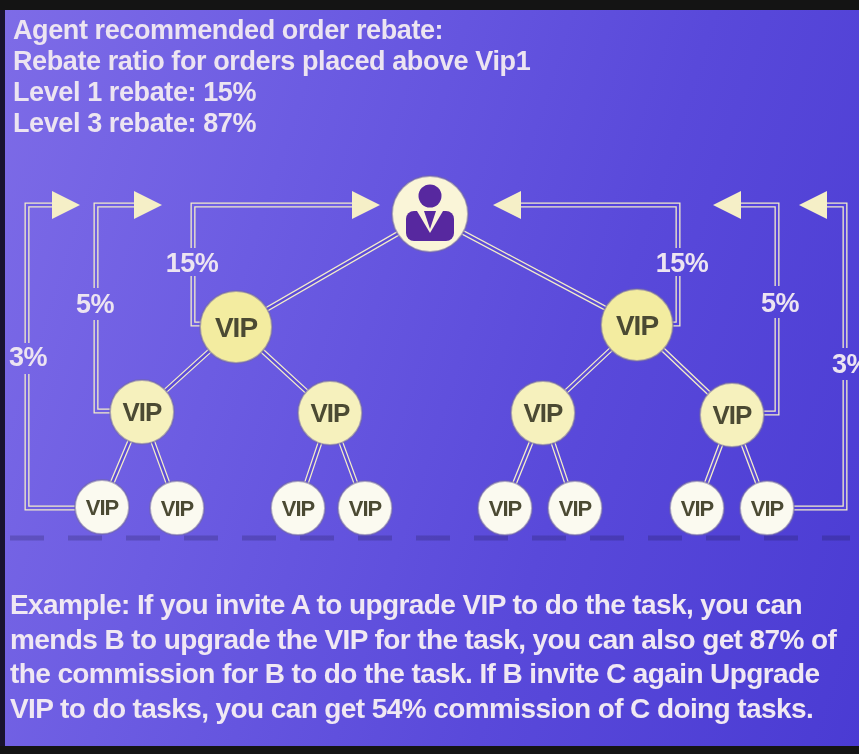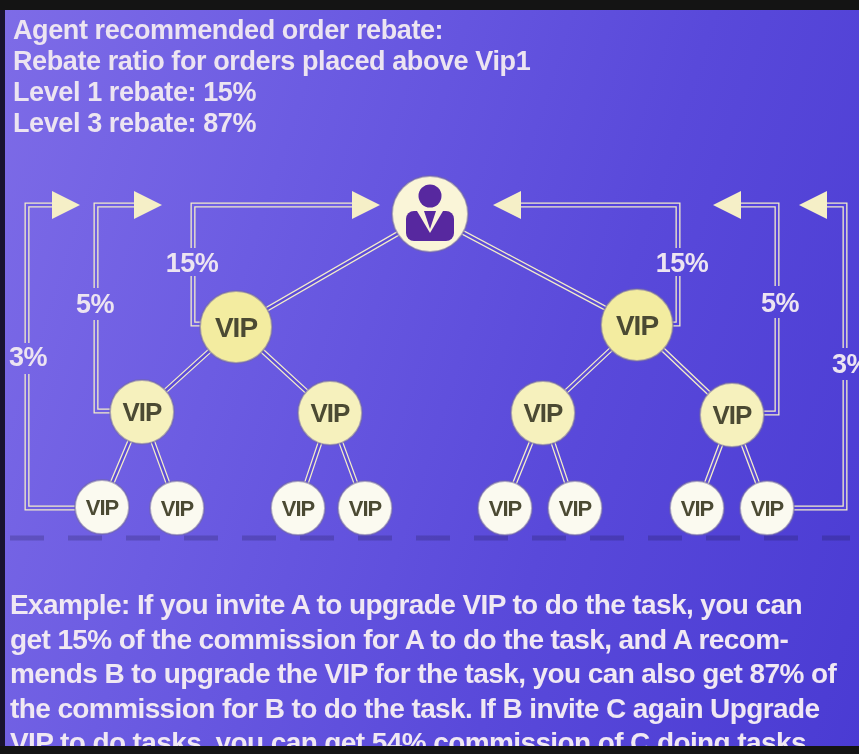--- a/index.html
+++ b/index.html
@@ -146,20 +146,19 @@
       <text class="pct" x="95" y="313">5%</text>
       <text class="pct" x="28" y="366">3%</text>
       <text class="pct" x="682" y="272">15%</text>
       <text class="pct" x="780" y="312">5%</text>
       <text class="pct" x="851" y="373">3%</text>
     </g>
   </svg>
 
   <div class="example">
     <div>Example: If you invite A to upgrade VIP to do the task, you can</div>
-    <div>get 15% of the commission for A to do the task, and A recom-</div>
     <div>mends B to upgrade the VIP for the task, you can also get 87% of</div>
     <div>the commission for B to do the task. If B invite C again Upgrade</div>
     <div>VIP to do tasks, you can get 54% commission of C doing tasks.</div>
   </div>
 
   <div class="bar-bottom"></div>
 </div>
 
 </body></html>

